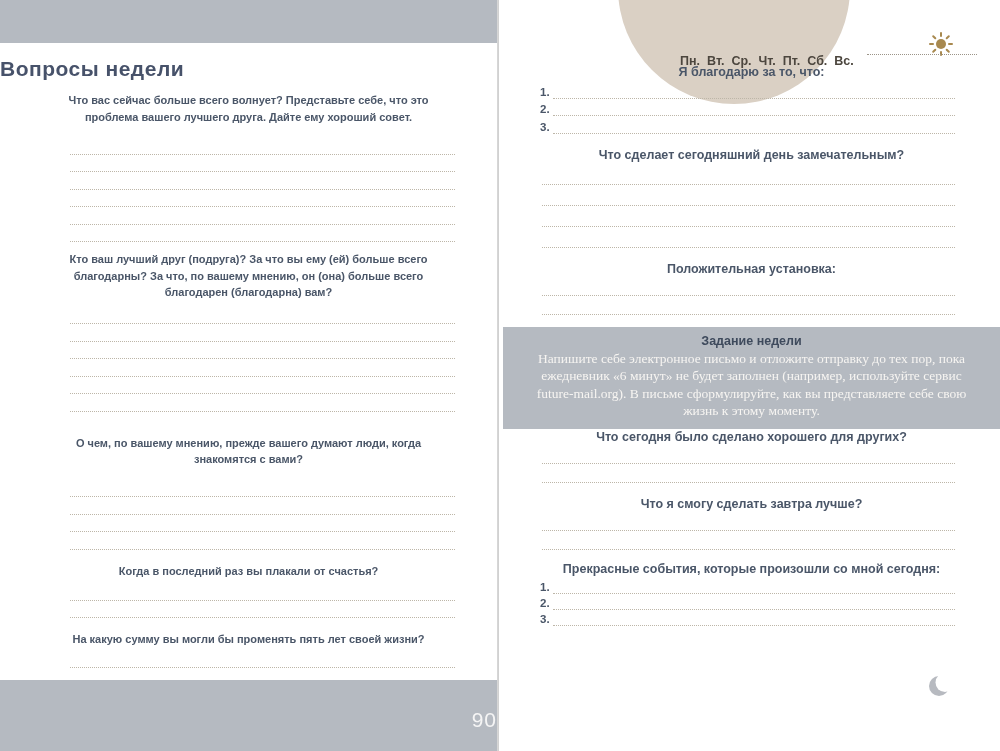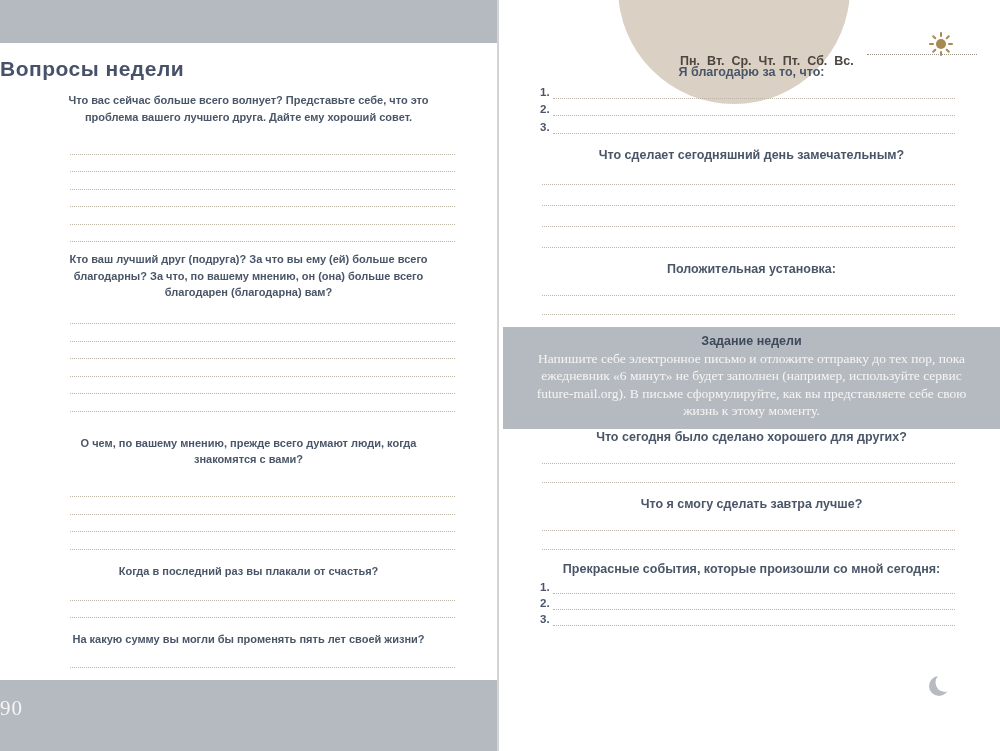--- a/index.html
+++ b/index.html
@@ -14,22 +14,22 @@
   .left-title{margin:14px 12px 0 0;font-size:21px;letter-spacing:.5px;
     color:#47526a;font-weight:bold;}
   .question{margin:0 auto;width:400px;text-align:center;font-size:11px;line-height:16.5px;
     font-weight:bold;color:#4a5668;}
   .q1{margin-top:11px;}
   .lines{margin:0 42px 0 70px;}
   .wline{height:16.5px;border-bottom:1px dotted #bdb6a8;}
   .mt12{margin-top:12px}.mt9{margin-top:9px}.mt6{margin-top:6px}.mt23{margin-top:23px}
   .mt13{margin-top:13px}.mt4{margin-top:4px}.mt3{margin-top:3px}
   .footerbar{position:absolute;left:0;bottom:0;width:497px;height:71px;background:#b5bac1;}
-  .pagenum-left{display:block;text-align:left;margin-top:16px;color:#f5f5f5;
-    font-size:21px;letter-spacing:1px;font-family:Liberation Serif, serif;}
+  .pagenum-left{display:block;text-align:right;margin-top:28px;color:#f5f5f5;
+    font-size:21px;letter-spacing:1px;}
 
   
   .page-right{position:absolute;left:503px;top:0;width:497px;height:751px;background:#fff;}
   .beige-circle{position:absolute;left:115px;top:-128px;width:232px;height:232px;
     border-radius:50%;background:#dad0c4;}
   .sun{position:absolute;left:424px;top:30px;}
   .weekdays-row{position:absolute;left:160px;top:54px;display:flex;align-items:flex-start;z-index:2;margin-left:17px;}
   .weekday{font-weight:bold;font-size:12.5px;color:#4c463e;margin-right:7px;}
   .weekdays-line{width:110px;border-bottom:1px dotted #9b9488;margin-left:6px;margin-bottom:3px;}
   .r-content{position:relative;z-index:1;padding-top:64px;}
@@ -75,21 +75,21 @@
     <p class="question mt9">Кто ваш лучший друг (подруга)? За что вы ему (ей) больше всего благодарны? За что, по вашему мнению, он (она) больше всего благодарен (благодарна) вам?</p>
     <div class="lines mt6">
       <div class="wline"></div>
       <div class="wline"></div>
       <div class="wline"></div>
       <div class="wline"></div>
       <div class="wline"></div>
       <div class="wline"></div>
     </div>
 
-    <p class="question mt23">О чем, по вашему мнению, прежде всего думают люди, когда знакомятся с вами?</p>
+    <p class="question mt23">О чем, по вашему мнению, прежде вашего думают люди, когда знакомятся с вами?</p>
     <div class="lines mt12">
       <div class="wline"></div>
       <div class="wline"></div>
       <div class="wline"></div>
       <div class="wline"></div>
     </div>
 
     <p class="question mt13">Когда в последний раз вы плакали от счастья?</p>
     <div class="lines mt4">
       <div class="wline"></div>

